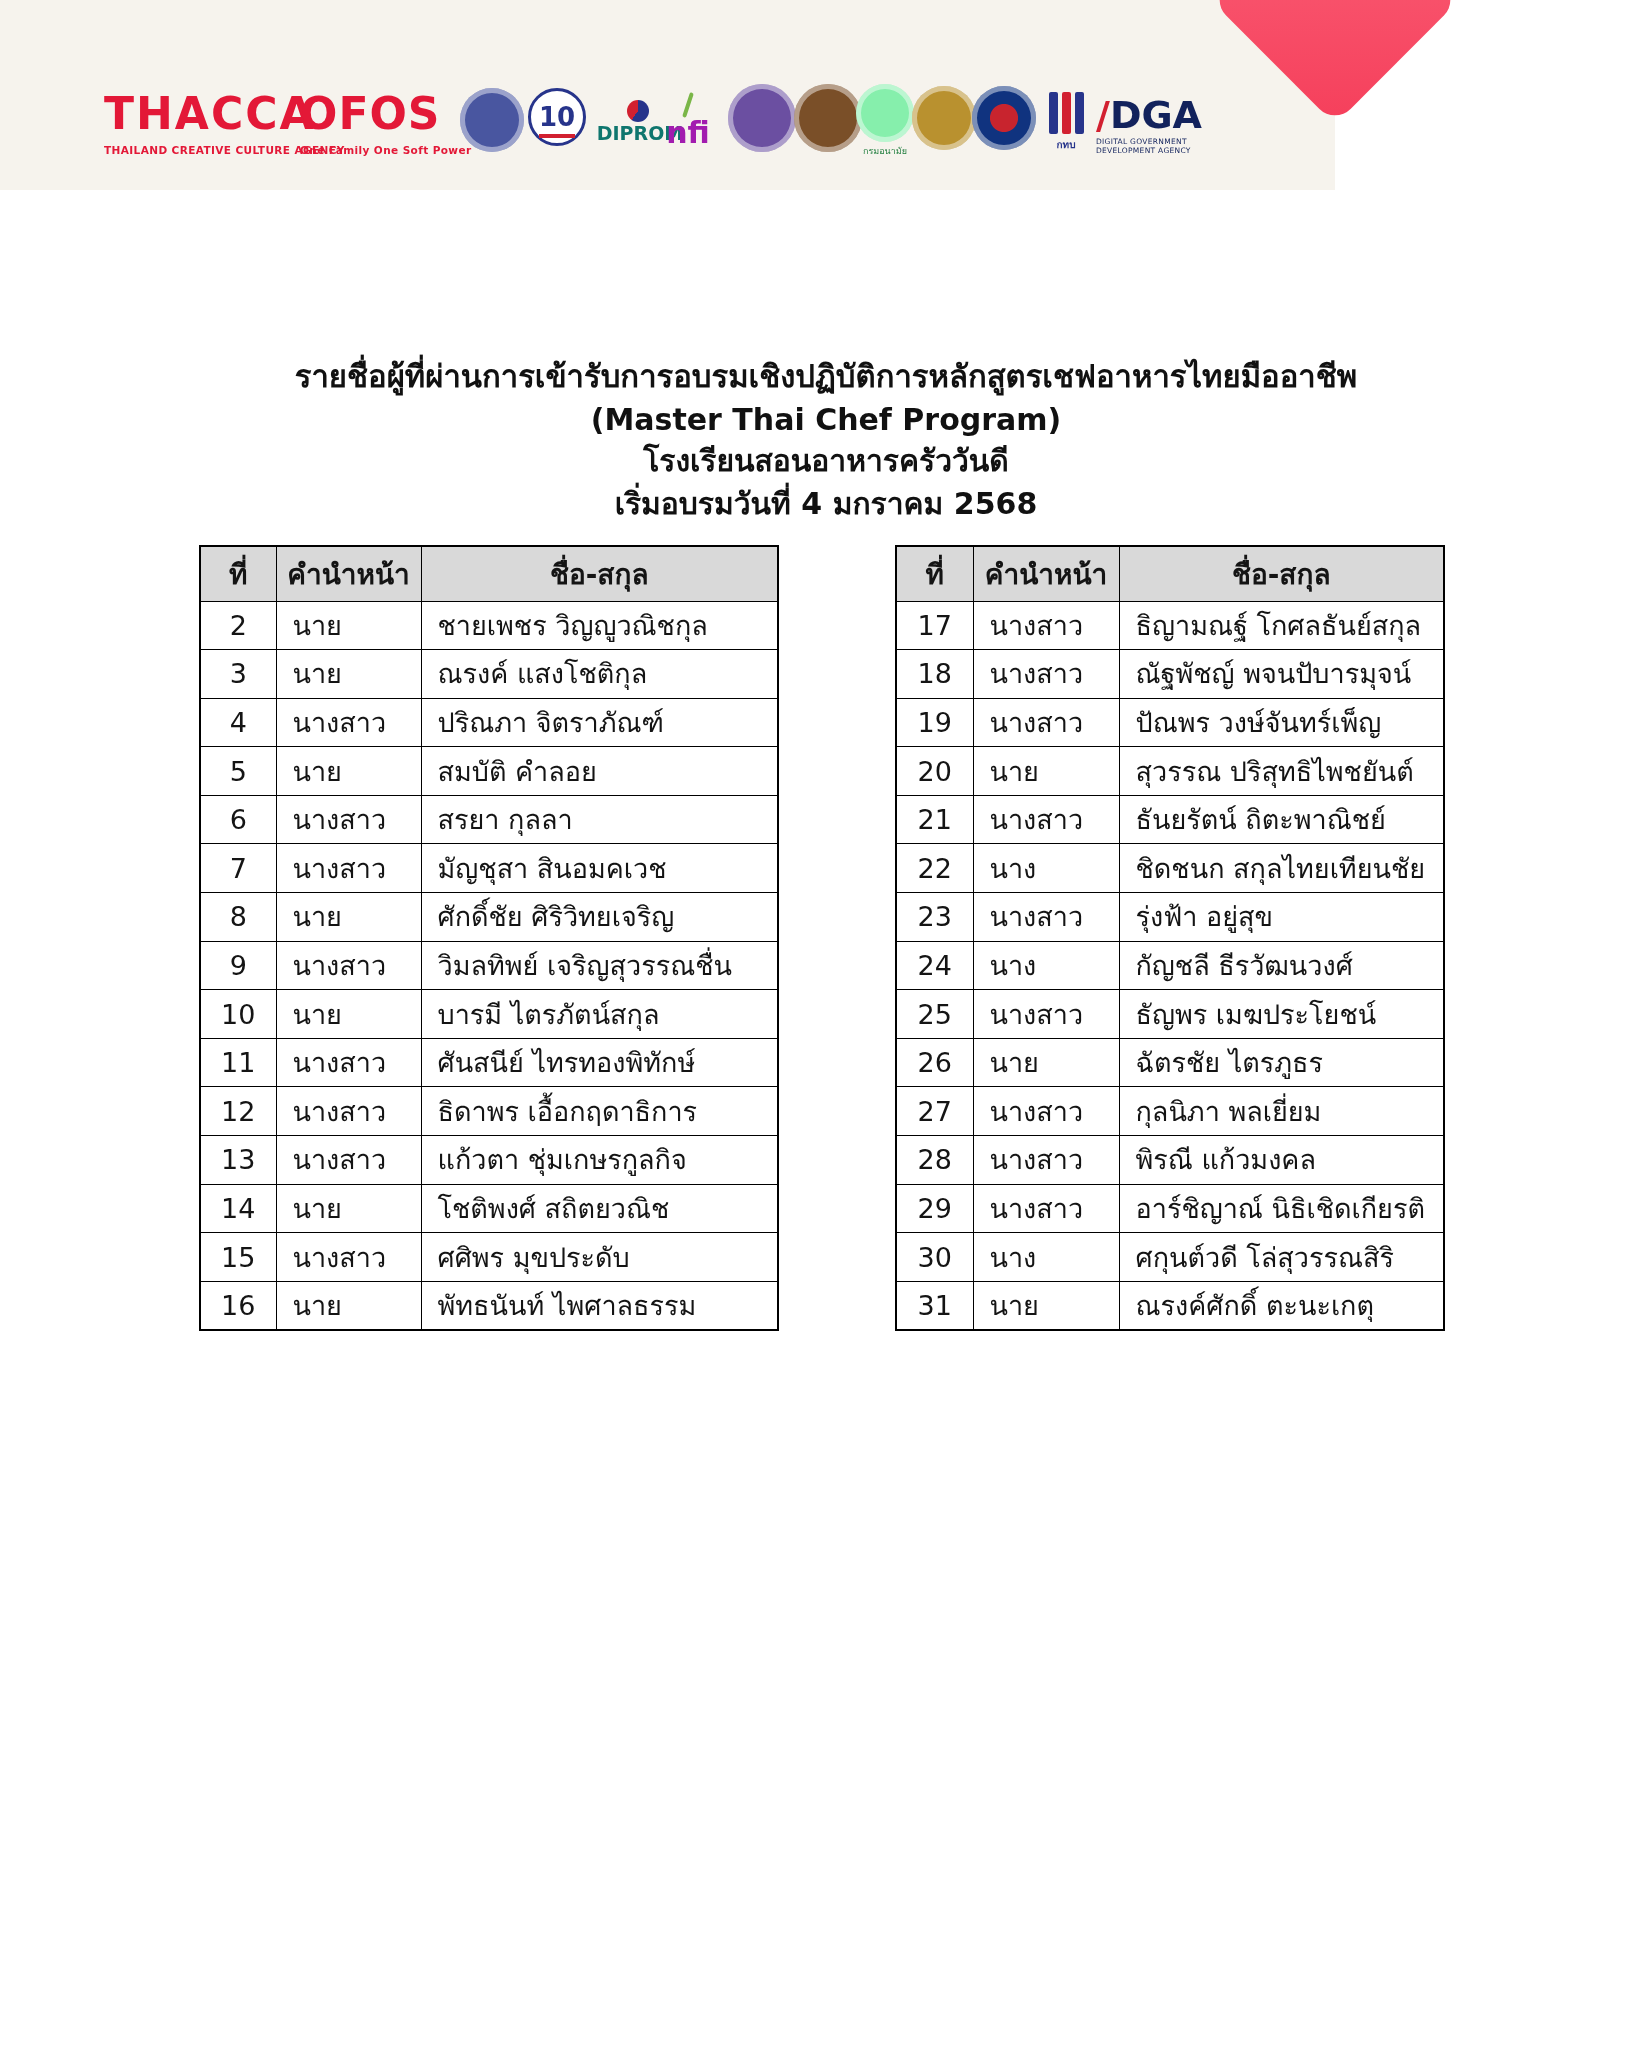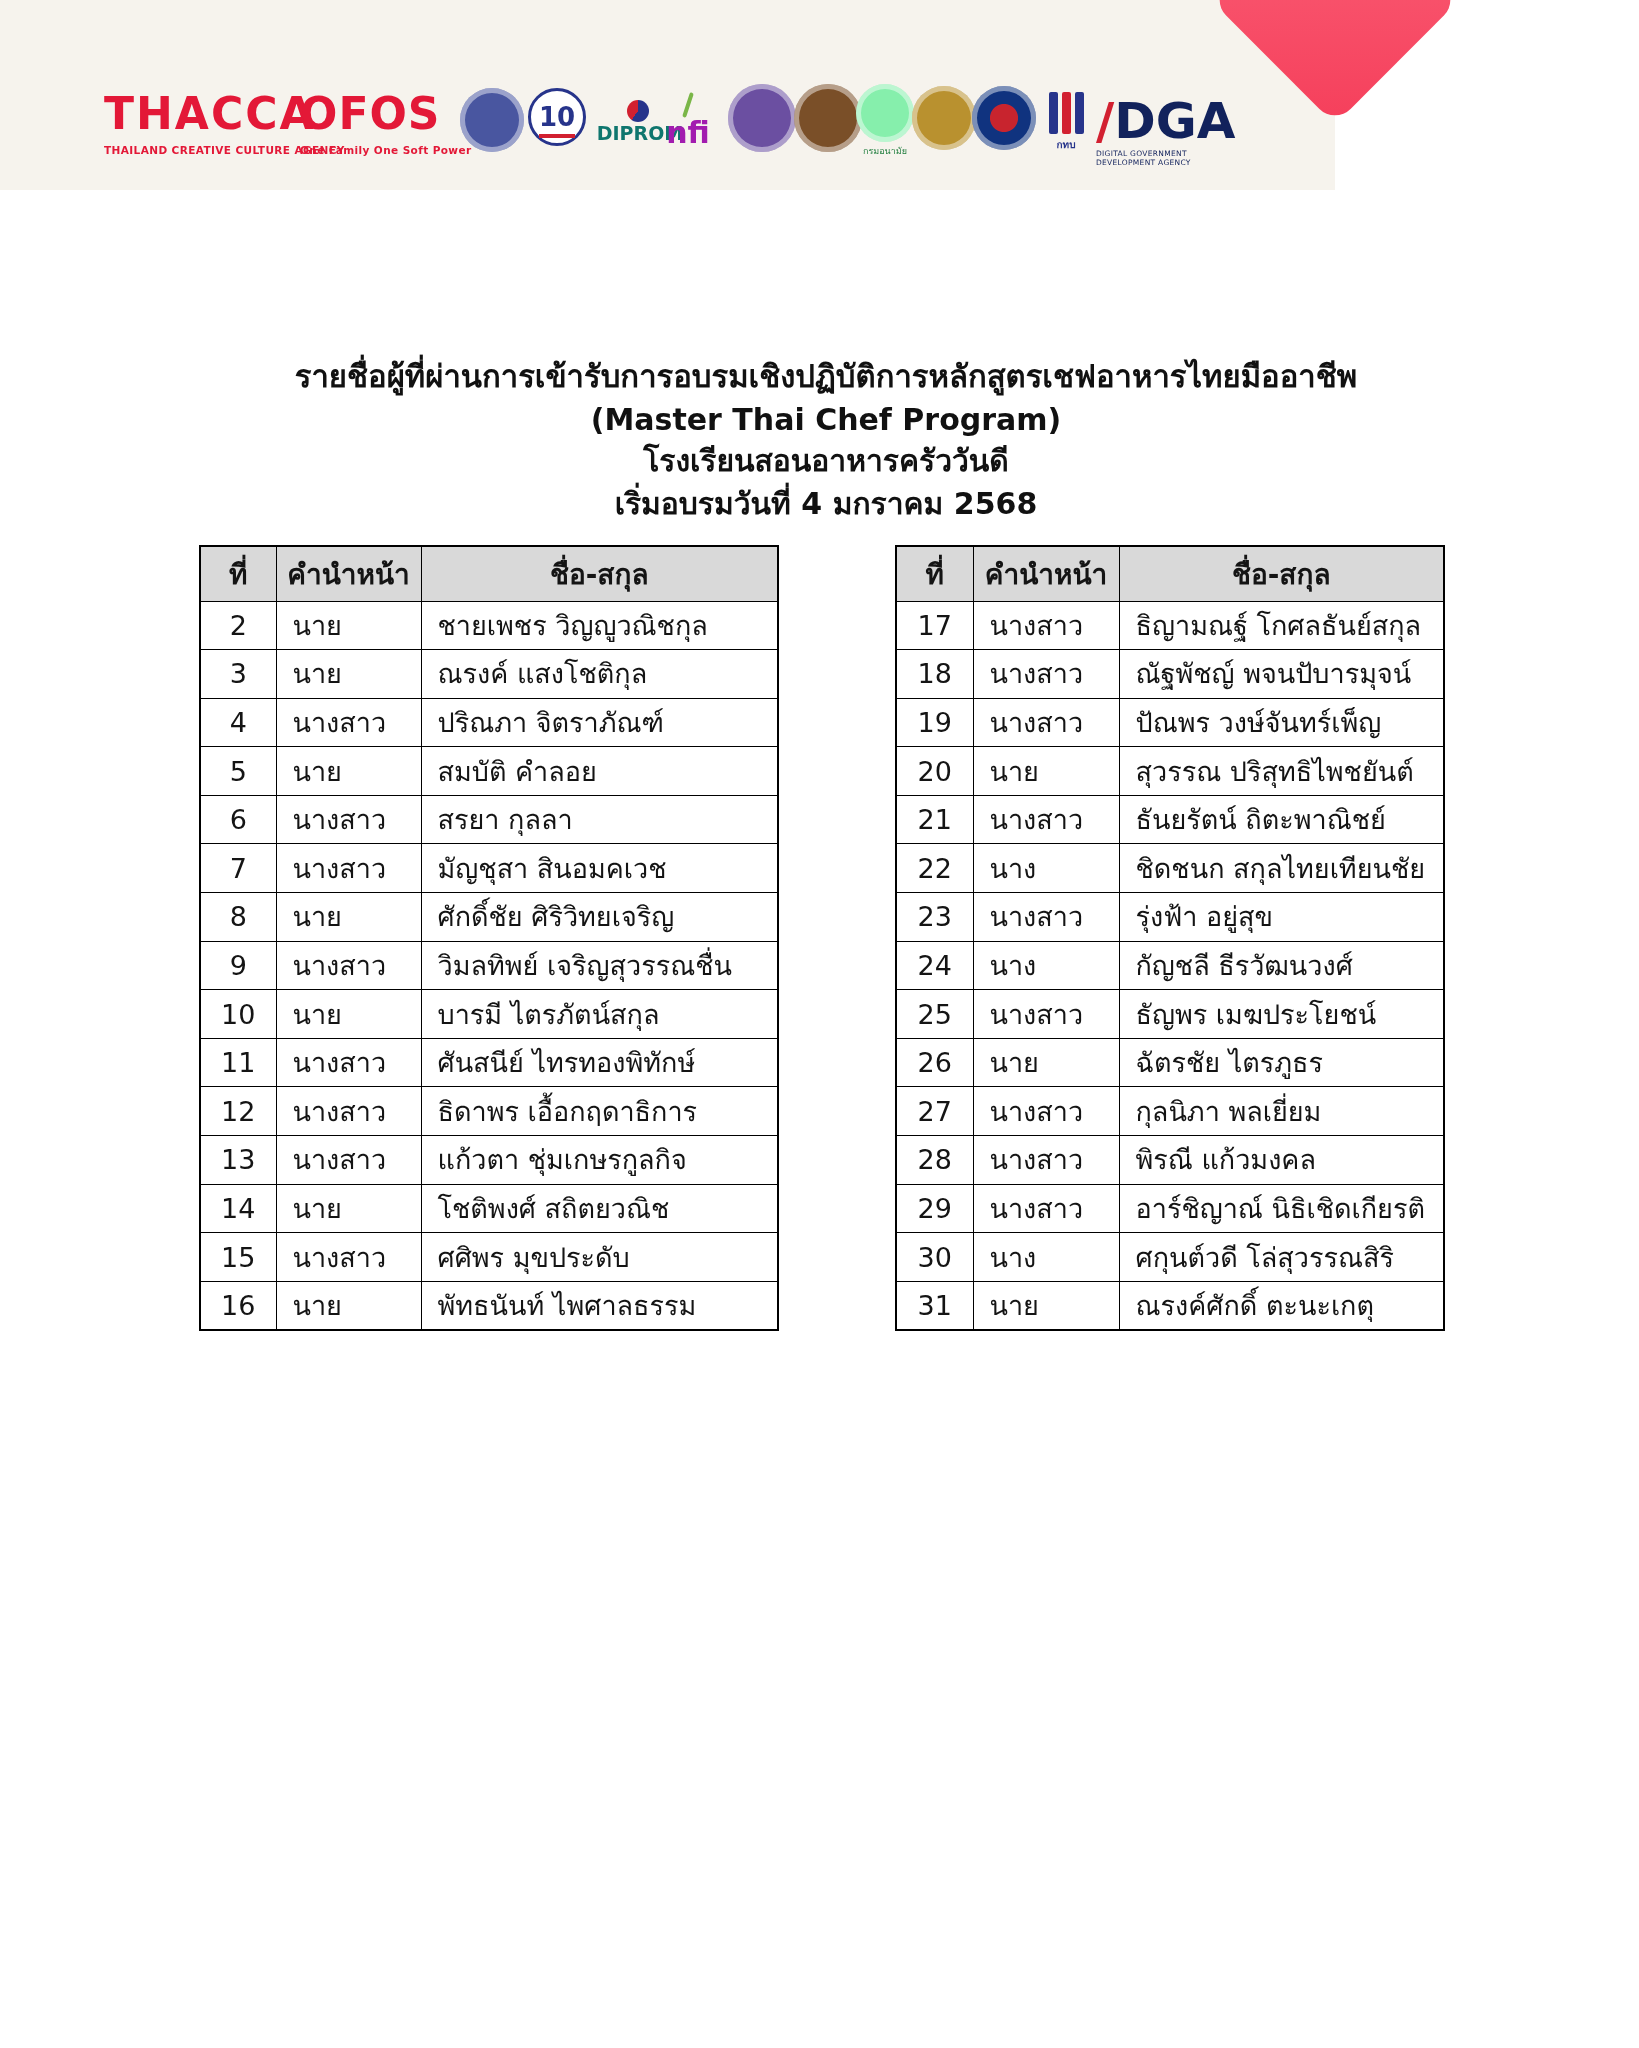--- a/index.html
+++ b/index.html
@@ -49,21 +49,21 @@
   .diprom .word { display:inline-block; font-weight:700; font-size:19px; color:#0f766e; vertical-align:middle; }
   .nfi { left:660px; top:92px; width:56px; }
   .nfi .leaf { width:4px; height:26px; background:#7ab648; margin:0 auto; transform:rotate(18deg); border-radius:3px; }
   .nfi .word { font-weight:700; font-size:30px; color:#a21caf; line-height:1; }
   .stripes { left:1044px; top:92px; width:44px; }
   .stripes .bars { display:flex; gap:4px; justify-content:center; height:42px; }
   .stripes .bar { width:9px; border-radius:2px; }
   .bar-a { background:#27348b; } .bar-b { background:#d22030; } .bar-c { background:#27348b; }
   .stripes .lbl { font-size:10px; color:#27348b; margin-top:3px; font-weight:700; }
   .dga { left:1096px; top:96px; width:120px; text-align:left; }
-  .dga .word { font-weight:700; font-size:50px; line-height:1; color:#12225c; }
+  .dga .word { font-weight:700; font-size:38px; line-height:1; color:#12225c; }
   .dga .word b { color:#d22030; font-weight:700; }
   .dga .sub { font-size:7.5px; color:#12225c; letter-spacing:.3px; margin-top:3px; width:110px; }
   
   .title-block { position:absolute; left:0; top:352px; width:1639px; text-align:center; }
   .title-line { font-weight:700; color:#111;margin-left:13px; }
   .t1 { font-size:31px; line-height:1.55; }
   .t2 { font-size:30px; line-height:1.35; }
   .t3 { font-size:30px; line-height:1.35; }
   .t4 { font-size:30px; line-height:1.5; }
   

